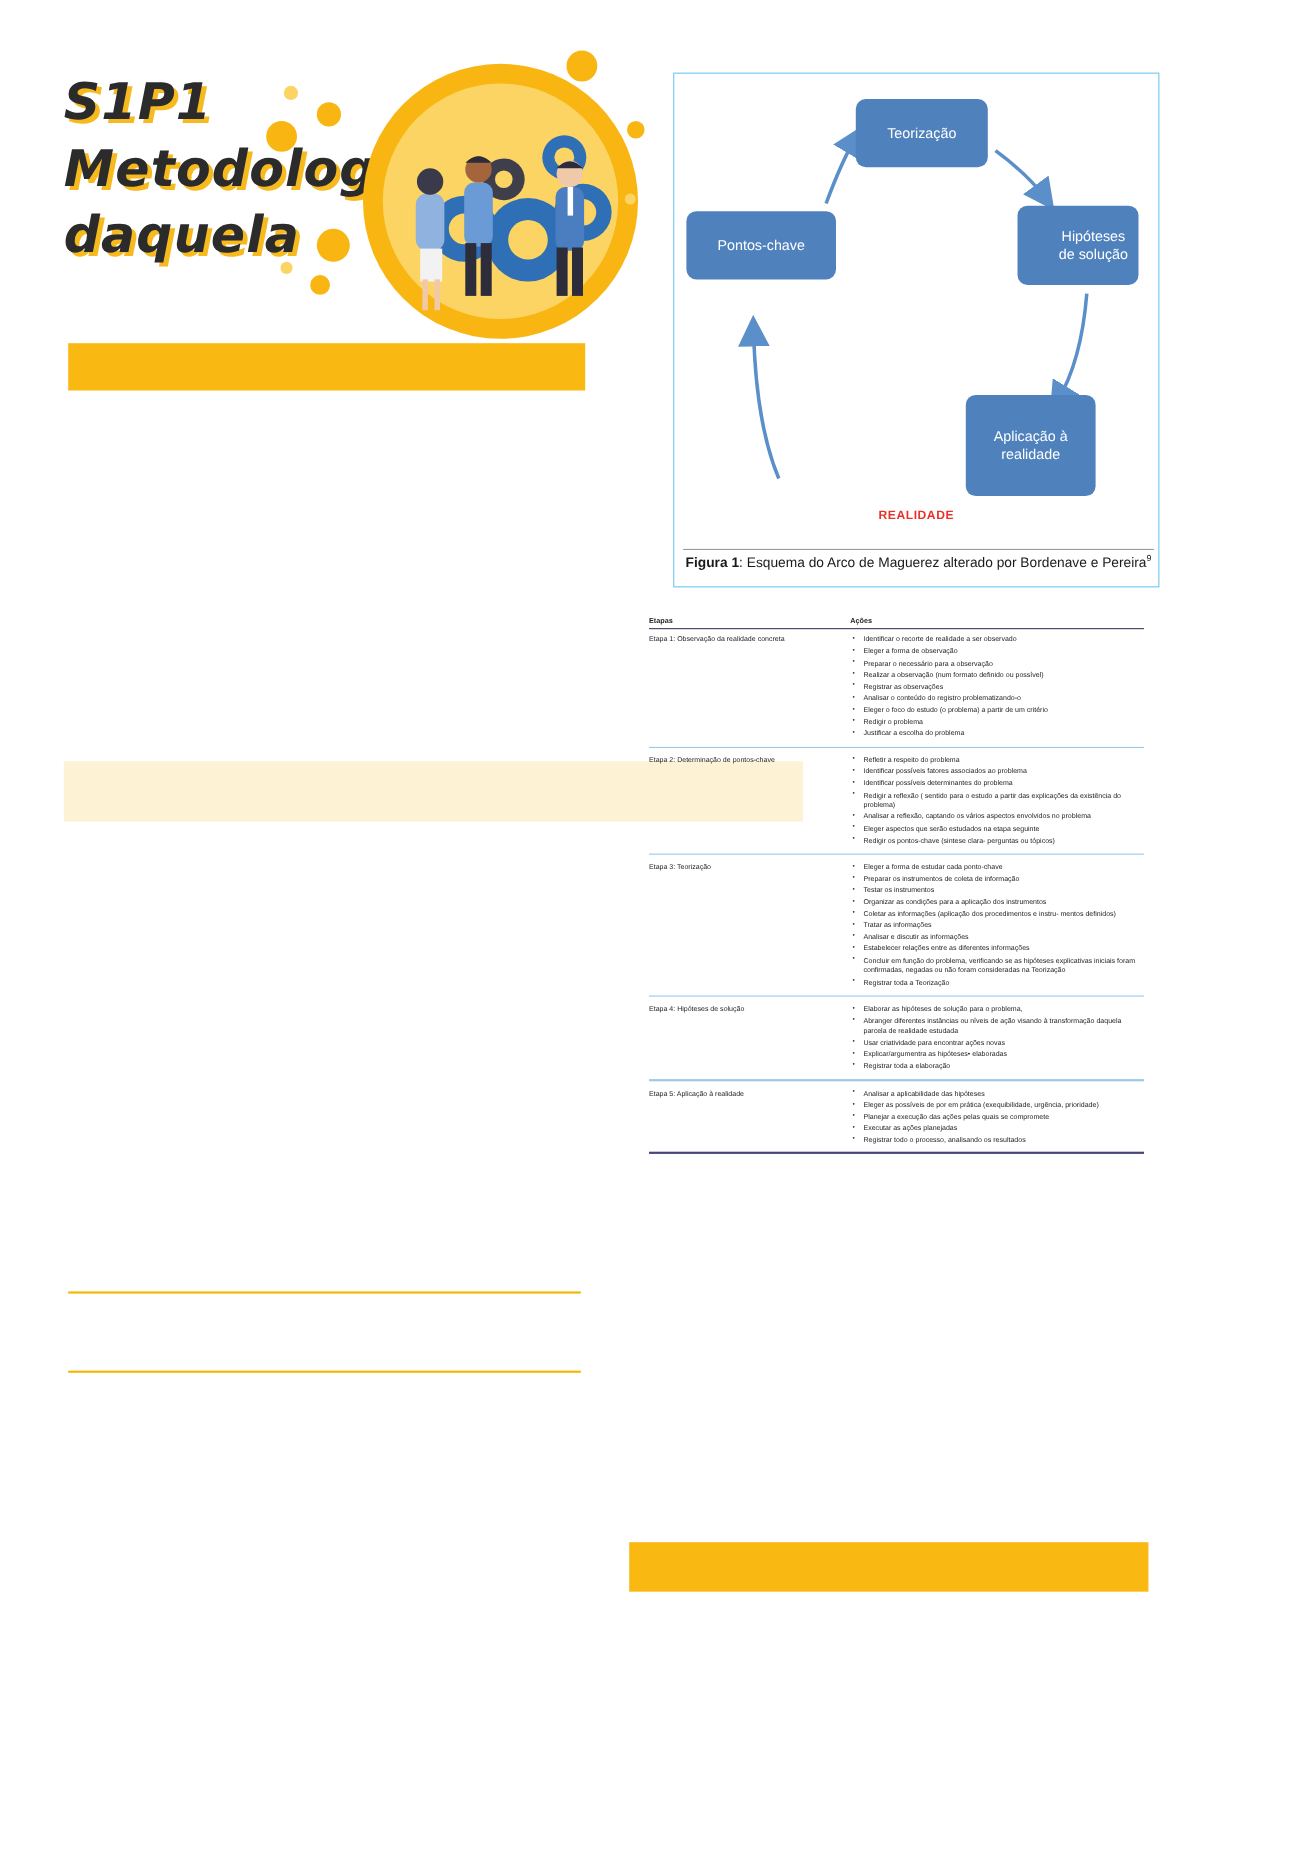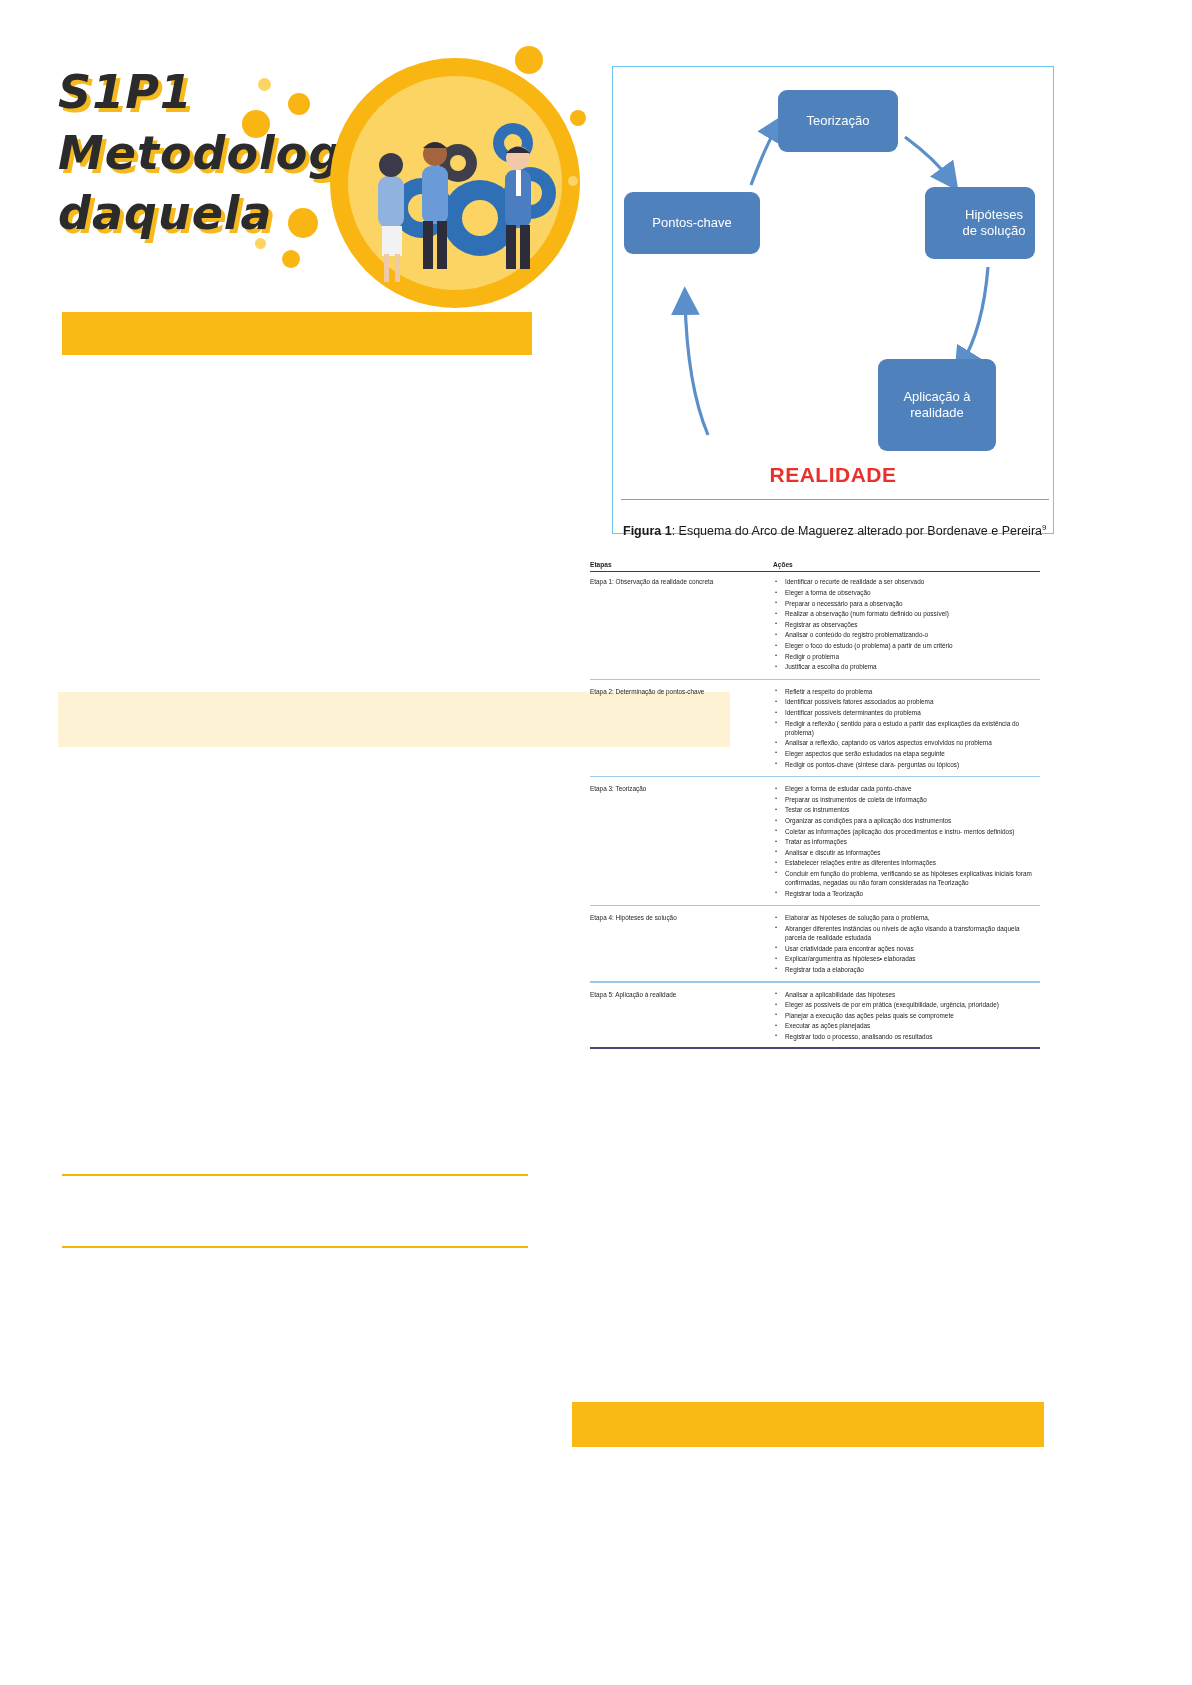--- a/index.html
+++ b/index.html
@@ -66,28 +66,28 @@
     text-align:center; font-weight:400; font-size:13px; line-height:1.22;
     padding:6px 8px; font-family:"Liberation Sans", sans-serif;
   }
   #node-teorizacao   { left:165px; top:23px;  width:120px; height:62px; }
   #node-hipoteses    { left:312px; top:120px; width:110px; height:72px;padding-left:36px; }
   #node-aplicacao    { left:265px; top:292px; width:118px; height:92px; }
   #node-observacao   { left:63px;  top:300px; width:124px; height:82px; }
   #node-pontos       { left:11px;  top:125px; width:136px; height:62px; }
   #realidade-label {
     position:absolute; left:0; right:0; top:396px; text-align:center;
-    color:#e8312a; font-weight:700; font-size:21px; letter-spacing:.5px;
+    color:#e8312a; font-weight:700; font-size:11px; letter-spacing:.5px;
   }
   #figure-divider {
     position:absolute; left:8px; right:4px; top:432px; height:1px; background:#9a9a9a;
   }
   #figure-caption {
-    position:absolute; left:10px; right:6px; top:456px;
-    font-size:12.5px; color:#1a1a1a; font-family:"Liberation Sans", sans-serif;
+    position:absolute; left:10px; right:6px; top:436px;
+    font-size:12.5px; color:#1a1a1a; font-family:"Liberation Sans", sans-serif;text-align:center;
   }
   #figure-caption b { font-weight:700; }
   #figure-caption sup { font-size:8px; }
 
   
   #steps-table {
     position:absolute; left:590px; top:560px; width:450px;
     font-size:6.4px; color:#1e1e1e; line-height:1.42;
   }
   #steps-table .thead {

